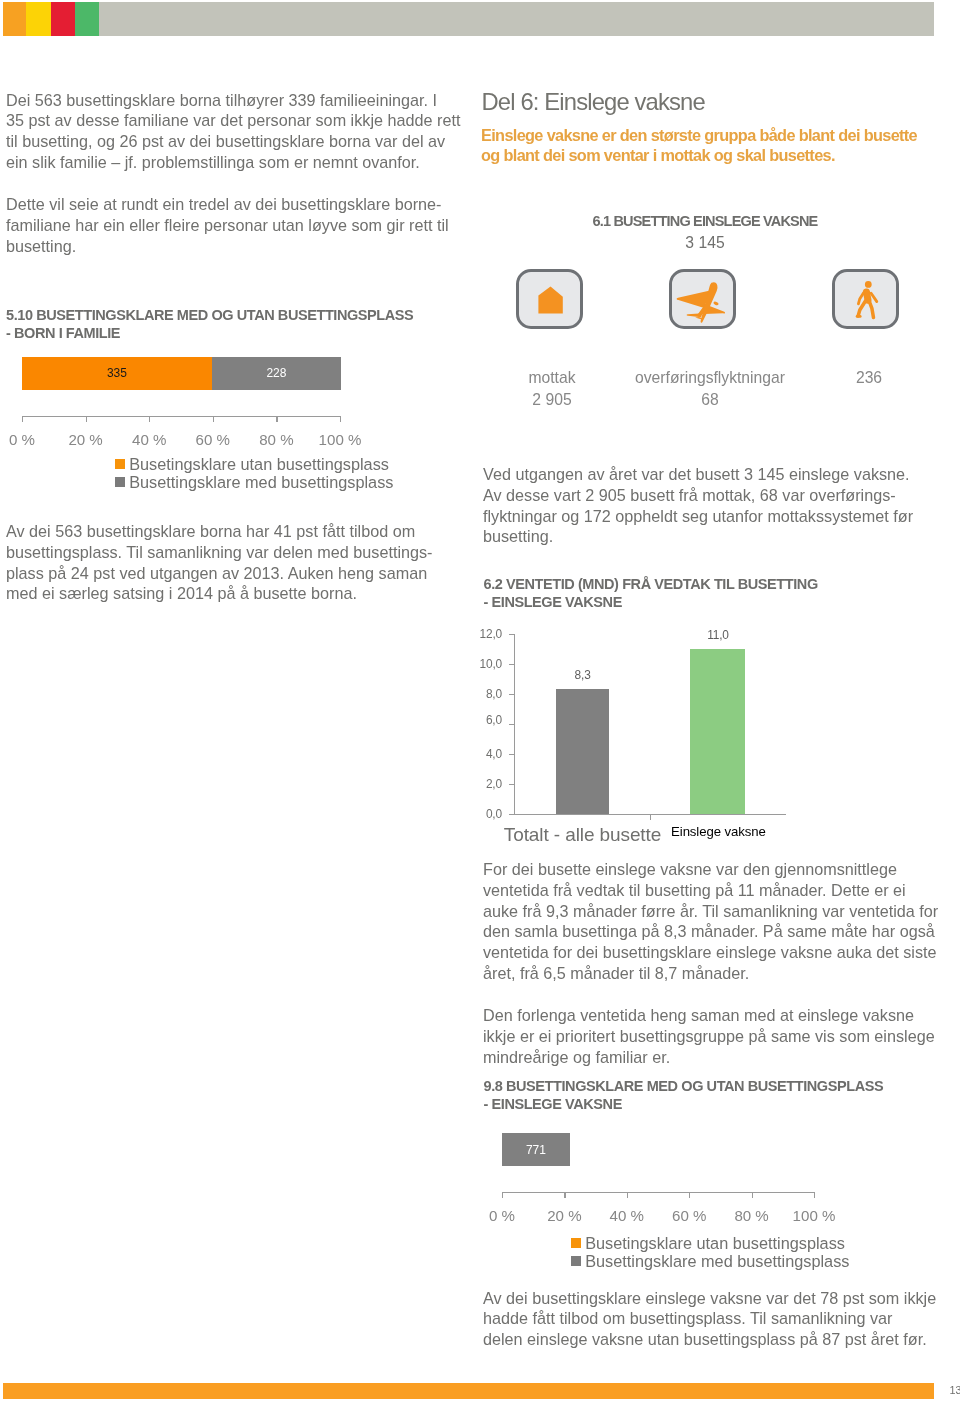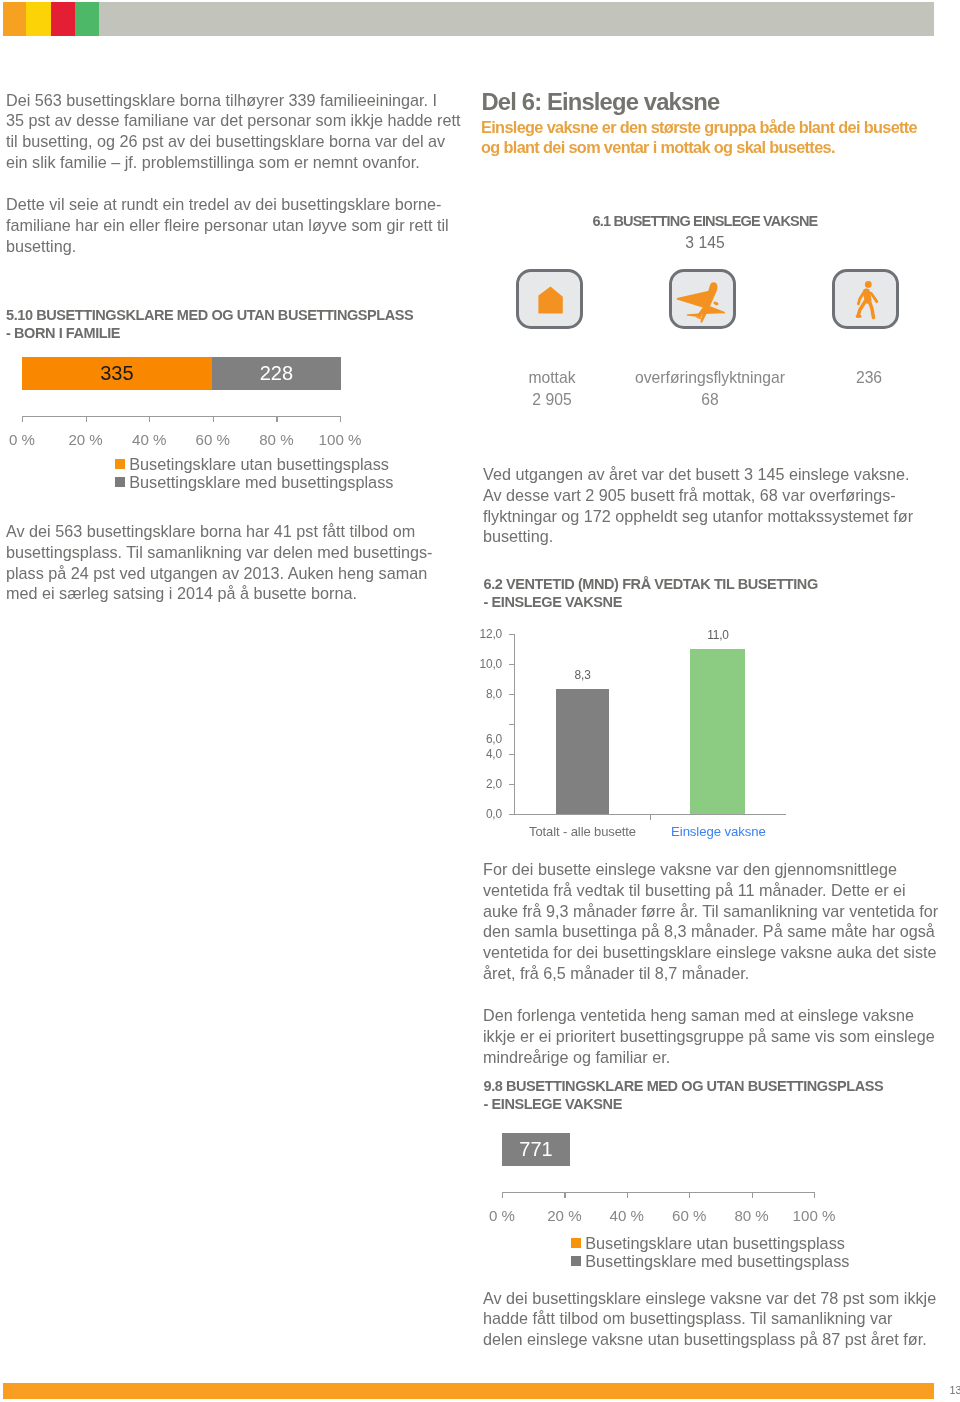--- a/index.html
+++ b/index.html
@@ -8,28 +8,28 @@
   .abs{position:absolute;}
 
   
   #topbar{left:3px;top:2.4px;width:931px;height:33.4px;display:flex;}
   #topbar .seg{height:100%;}
 
   
   .para{font-size:16.2px;line-height:20.8px;color:#70706e;white-space:pre-line;}
   .kicker{font-size:14.5px;font-weight:bold;line-height:18.1px;color:#6d6d6b;
           white-space:pre-line;letter-spacing:-0.42px;}
-  .h1{font-size:23.8px;font-weight:bold;color:#74746f;letter-spacing:-0.85px;}
+  .h1{font-size:23.8px;font-weight:normal;color:#74746f;letter-spacing:-0.85px;}
   .sub{font-size:16.3px;font-weight:bold;line-height:19.7px;color:#e7a342;
        white-space:pre-line;letter-spacing:-0.65px;}
 
   
   .sbar{display:flex;}
   .sbar .seg{display:flex;align-items:center;justify-content:center;
-             font-size:20px;}
+             font-size:12px;}
   .sbar .a{background:#fa8700;color:#1a1a1a;}
   .sbar .b{background:#808080;color:#fff;}
   .axis .line{position:absolute;height:1.2px;background:#9a9a9a;}
   .axis .tick{position:absolute;width:1.2px;height:6px;background:#9a9a9a;}
   .axlab{position:absolute;font-size:15.1px;color:#878787;text-align:center;}
   .legend{position:absolute;font-size:16.3px;color:#70706e;}
   .legend .row{display:flex;align-items:center;height:17.8px;}
   .legend .sw{width:10px;height:10px;margin-right:4.5px;display:inline-block;}
 
   
@@ -106,21 +106,21 @@
   </div>
 </div>
 
 <div class="abs para" style="left:6px;top:521px;width:460px">Av dei 563 busettingsklare borna har 41 pst fått tilbod om
 busettingsplass.  Til samanlikning var delen med busettings-
 plass på 24 pst ved utgangen av 2013. Auken heng saman
 med ei særleg satsing i 2014 på å busette borna.</div>
 
 <div class="abs h1" style="left:481.5px;top:88px">Del 6: Einslege vaksne</div>
 
-<div class="abs sub" style="left:481px;top:118px;width:470px">Einslege vaksne er den største gruppa både blant dei busette
+<div class="abs sub" style="left:481px;top:126px;width:470px">Einslege vaksne er den største gruppa både blant dei busette
 og blant dei som ventar i mottak og skal busettes.</div>
 
 <div class="abs kicker" style="left:481px;top:212px;width:448px;text-align:center;letter-spacing:-0.82px">6.1 BUSETTING EINSLEGE VAKSNE</div>
 <div class="abs" style="left:481px;top:233.8px;width:448px;text-align:center;font-size:15.7px;color:#70706e">3 145</div>
 
 <div class="tile" style="left:516px;top:269px;width:67px;height:60px">
   <svg width="67" height="60" viewBox="0 0 67 60" style="position:absolute;left:-2.2px;top:-2.0px">
     <path d="M33.5 16.6 L45.8 26.7 L45.8 43.6 L21.4 43.6 L21.4 25.6 Z" fill="#f49221"></path>
   </svg>
 </div>
@@ -188,33 +188,33 @@
   <div class="ccline" style="left:38.9px;top:74.1px;width:5px;height:1.2px"></div>
   <div class="ccline" style="left:38.9px;top:104.1px;width:5px;height:1.2px"></div>
   <div class="ccline" style="left:38.9px;top:134px;width:5px;height:1.2px"></div>
   <div class="ccline" style="left:38.9px;top:163.9px;width:5px;height:1.2px"></div>
   <div class="ccline" style="left:38.9px;top:193.8px;width:5px;height:1.2px"></div>
   <div class="ccline" style="left:180.3px;top:193.8px;width:1.2px;height:6px"></div>
 
   <div class="cclab" style="left:-23px;top:7.1px;width:55px">12,0</div>
   <div class="cclab" style="left:-23px;top:37px;width:55px">10,0</div>
   <div class="cclab" style="left:-23px;top:67px;width:55px">8,0</div>
-  <div class="cclab" style="left:-23px;top:112px;width:55px">6,0</div>
+  <div class="cclab" style="left:-23px;top:93px;width:55px">6,0</div>
   <div class="cclab" style="left:-23px;top:126.9px;width:55px">4,0</div>
   <div class="cclab" style="left:-23px;top:156.8px;width:55px">2,0</div>
   <div class="cclab" style="left:-23px;top:186.7px;width:55px">0,0</div>
 
   <div class="ccbar" style="left:85.6px;top:68.7px;width:53.1px;height:125.1px;background:#808080"></div>
   <div class="ccbar" style="left:220px;top:28.8px;width:55.1px;height:165px;background:#8ccc82"></div>
 
   <div class="ccval" style="left:72.6px;top:47.7px;width:80px">8,3</div>
   <div class="ccval" style="left:208px;top:8.3px;width:80px">11,0</div>
 
-  <div class="ccval" style="left:32.5px;top:204px;width:160px;font-size:13px;letter-spacing:-0.1px;color:#70706e">Totalt - alle busette</div>
-  <div class="ccval" style="left:168.4px;top:204px;width:160px;font-size:13.2px;letter-spacing:-0.1px;color:#3b82f6">Einslege vaksne</div>
+  <div class="ccval" style="left:32.5px;top:204px;width:160px;font-size:19px;letter-spacing:-0.1px;color:#70706e">Totalt - alle busette</div>
+  <div class="ccval" style="left:168.4px;top:204px;width:160px;font-size:13.2px;letter-spacing:-0.1px;color:#000000">Einslege vaksne</div>
 </div>
 
 <div class="abs para" style="left:483px;top:859px;width:470px">For dei busette einslege vaksne var den gjennomsnittlege
 ventetida frå vedtak til busetting på 11 månader. Dette er ei
 auke frå 9,3 månader førre år. Til samanlikning var ventetida for
 den samla busettinga på 8,3 månader. På same måte har også
 ventetida for dei busettingsklare einslege vaksne auka det siste
 året, frå 6,5 månader til 8,7 månader.</div>
 
 <div class="abs para" style="left:483px;top:1005px;width:470px">Den forlenga ventetida heng saman med at einslege vaksne

